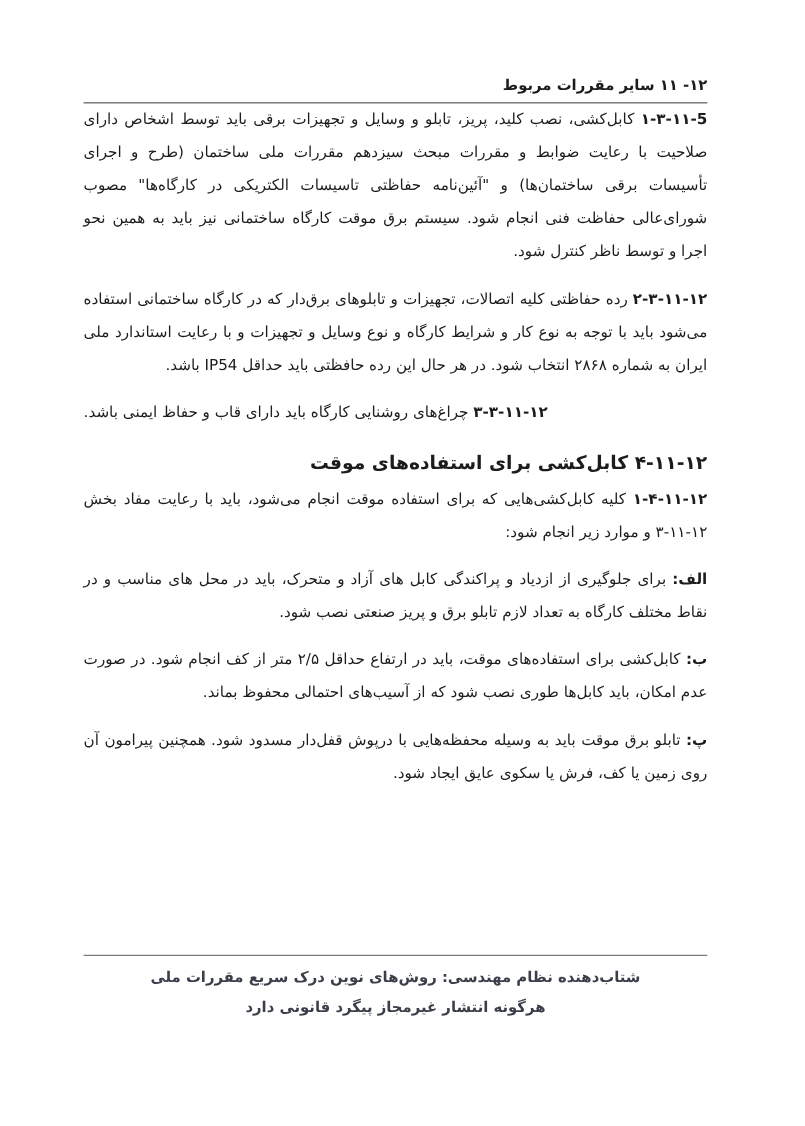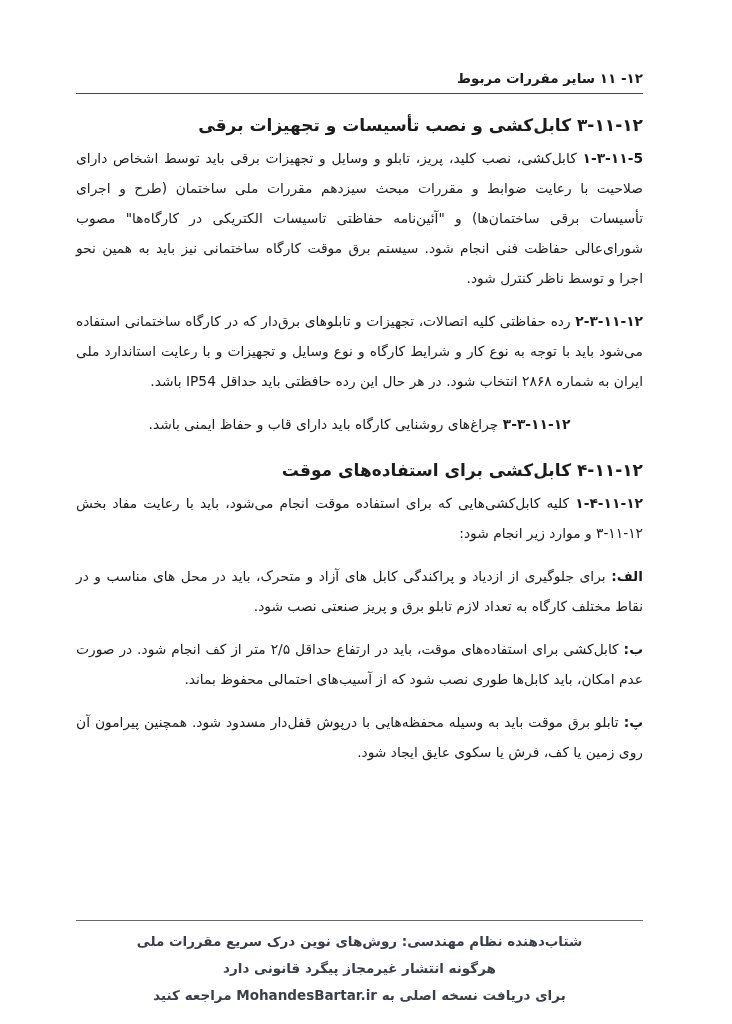--- a/index.html
+++ b/index.html
@@ -37,24 +37,24 @@
   }
   .section-heading.second { }
   .clause, .list-item {
     font-size: 13.8px;
     line-height: 30px;
     text-align: justify;
     text-justify: inter-word;
     margin: 0 0 13px 0;
   }
   .clause-num, .item-marker { font-weight: bold; }
-  .single-line { text-align: center; margin-top: 4px; }
+  .single-line { text-align: left; margin-top: 4px; }
   .footer {
     position: absolute;
-    top: 920px;
+    top: 868px;
     right: 89px;
     left: 76px;
     border-top: 1.5px solid #6a6a6a;
     padding-top: 7px;
     text-align: center;
     font-weight: bold;
     font-size: 13.5px;
     line-height: 27px;
     color: #3b3f4a;
   }
@@ -65,21 +65,20 @@
   }
 </style>
 </head>
 <body>
 
 <div class="page">
   <div class="content">
 
     <div class="running-header">۱۲‑ ۱۱ سایر مقررات مربوط</div>
 
-    <div class="section-heading">۱۲‑۱۱‑۳ کابل‌کشی و نصب تأسیسات و تجهیزات برقی</div>
 
     <p class="clause">
       <span class="clause-num">5‑۱۱‑۳‑۱</span>
       <span>کابل‌کشی، نصب کلید، پریز، تابلو و وسایل و تجهیزات برقی باید توسط اشخاص دارای صلاحیت با رعایت ضوابط و مقررات مبحث سیزدهم مقررات ملی ساختمان (طرح و اجرای تأسیسات برقی ساختمان‌ها) و "آئین‌نامه حفاظتی تاسیسات الکتریکی در کارگاه‌ها" مصوب شورای‌عالی حفاظت فنی انجام شود. سیستم برق موقت کارگاه ساختمانی نیز باید به همین نحو اجرا و توسط ناظر کنترل شود.</span>
     </p>
 
     <p class="clause">
       <span class="clause-num">۱۲‑۱۱‑۳‑۲</span>
       <span>رده حفاظتی کلیه اتصالات، تجهیزات و تابلوهای برق‌دار که در کارگاه ساختمانی استفاده می‌شود باید با توجه به نوع کار و شرایط کارگاه و نوع وسایل و تجهیزات و با رعایت استاندارد ملی ایران به شماره ۲۸۶۸ انتخاب شود. در هر حال این رده حافظتی باید حداقل IP54 باشد.</span>
     </p>
@@ -112,15 +111,14 @@
     </p>
 
 
   </div>
 
   <div class="footer">
     <div>شتاب‌دهنده نظام مهندسی: روش‌های نوین درک سریع مقررات ملی</div>
     <div class="footer-line2">
       <span>هرگونه انتشار غیرمجاز پیگرد قانونی دارد</span>
     </div>
-    <div>برای دریافت نسخه اصلی به MohandesBartar.ir مراجعه کنید</div>
   </div>
 </div>
 
 </body></html>

